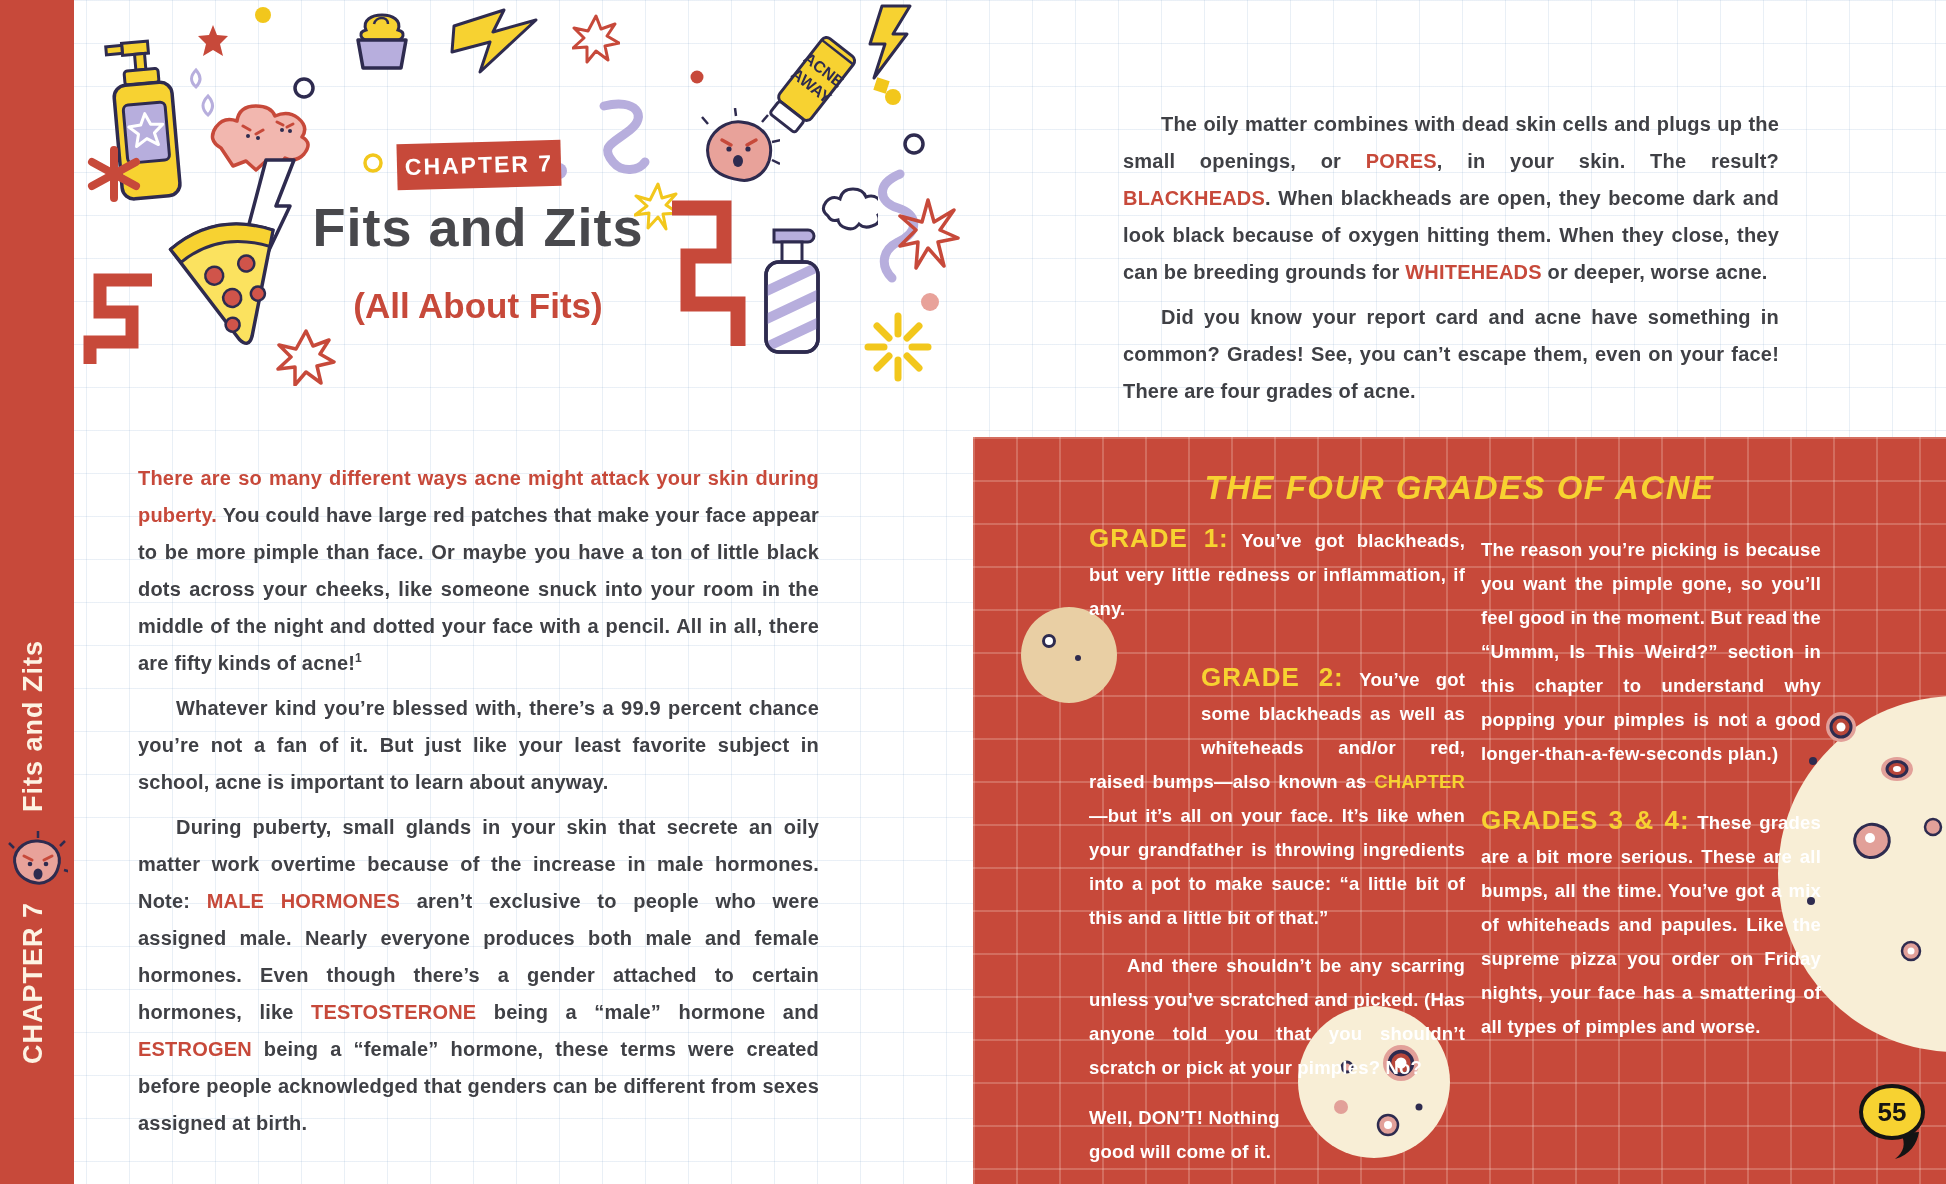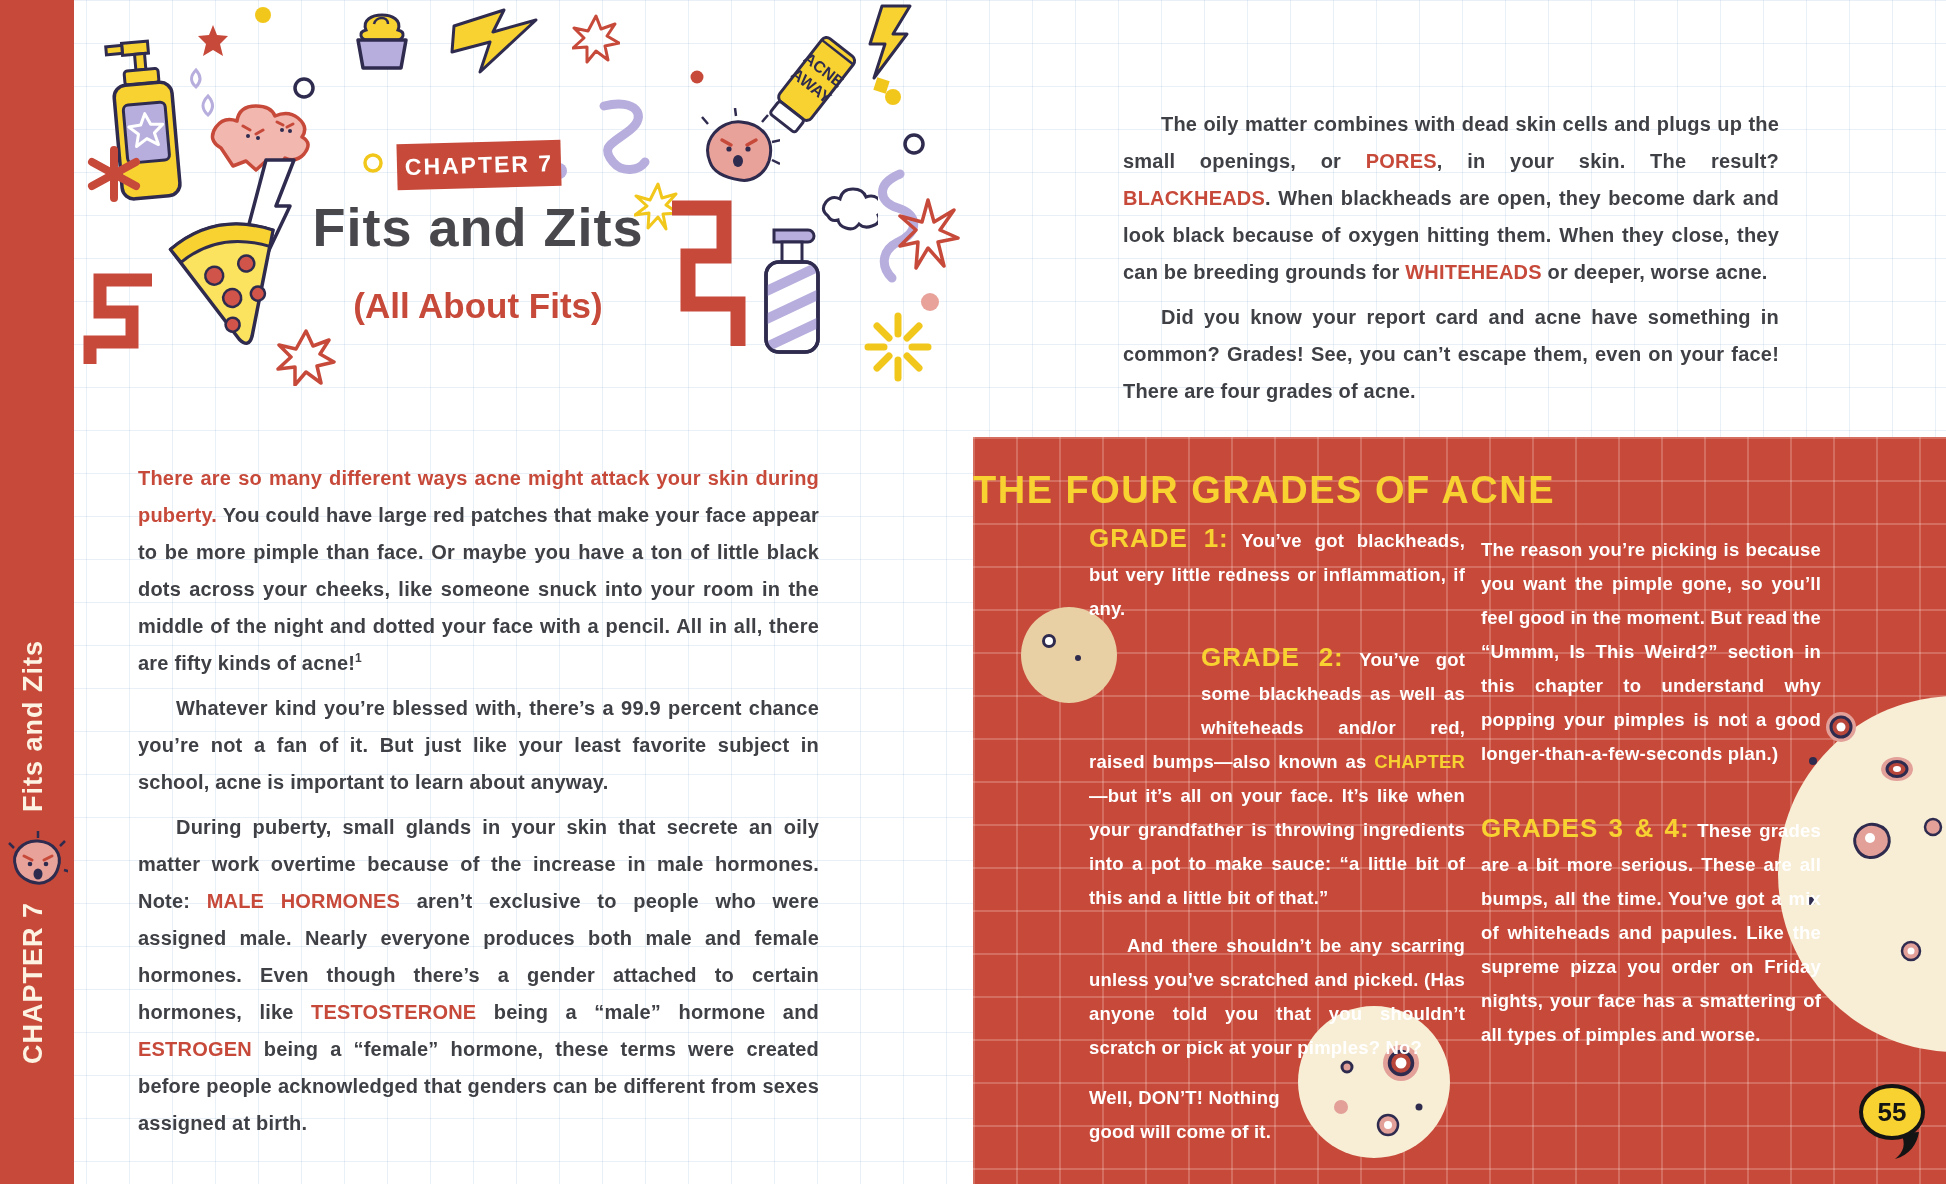--- a/index.html
+++ b/index.html
@@ -32,22 +32,22 @@
   .accent{color:#c7493a;font-weight:800;}
   .sup{vertical-align:super;font-size:12px;line-height:0;}
   #left-text{left:130px;top:452px;width:697px;}
   #right-text{left:1115px;top:98px;width:672px;}
   
   .redbox{position:absolute;left:973px;top:437px;width:973px;height:747px;background:#c7493a;overflow:hidden;
     background-image:
       linear-gradient(to right, rgba(255,240,230,0.22) 2px, transparent 2px),
       linear-gradient(to bottom, rgba(255,240,230,0.22) 2px, transparent 2px);
     background-size:43px 43px;}
-  .box-title{position:absolute;left:0;top:32px;width:100%;text-align:left;color:#f7d231;
-    font-weight:900;font-size:38px;letter-spacing:1.5px;}
+  .box-title{position:absolute;left:0;top:32px;width:100%;text-align:center;color:#f7d231;
+    font-weight:900;font-size:33px;letter-spacing:1.5px;font-style:italic;}
   .box-col{position:absolute;color:#ffffff;font-size:18.5px;line-height:34px;font-weight:700;
     text-align:justify;letter-spacing:0.2px;}
   .box-col p{margin:0 0 14px 0;}
   #box-col1{left:116px;top:84px;width:376px;}
   #box-col2{left:508px;top:96px;width:340px;}
   .grade-head{color:#f7d231;font-weight:800;font-size:26px;letter-spacing:1px;}
   .ylw{color:#f7d231;font-weight:800;}
   .gap-float{float:left;width:112px;height:72px;}
   .short-line{width:62%;text-align:left;}
   .bubble{position:absolute;left:884px;top:646px;}
@@ -281,28 +281,28 @@
       <circle cx="255" cy="127" r="4.5" fill="#ffffff"></circle>
       <circle cx="288" cy="155" r="3.5" fill="#ffffff"></circle>
       <path d="M236 258 c8 -18 34 -20 44 -6 c14 -4 24 8 18 19 c8 9 0 22 -12 20 c-2 12 -18 16 -27 8 c-11 8 -26 2 -25 -11 c-10 -2 -12 -14 2 -30 z" fill="#dd8d82" stroke="#2e2b4f" stroke-width="3"></path>
       <circle cx="262" cy="280" r="9" fill="#c14435"></circle>
       <circle cx="264" cy="277" r="3.5" fill="#ffffff"></circle>
       <circle cx="206" cy="55" r="3" fill="#2e2b4f"></circle>
       <circle cx="330" cy="238" r="4" fill="#2e2b4f"></circle>
     </svg>
 
     <div class="box-col" id="box-col1">
-      <p style="margin-bottom:14px"><span class="grade-head">GRADE 1:</span><span> You’ve got blackheads, but very little redness or inflammation, if any.</span></p>
+      <p style="margin-bottom:34px"><span class="grade-head">GRADE 1:</span><span> You’ve got blackheads, but very little redness or inflammation, if any.</span></p>
       <p><span class="gap-float"></span><span class="grade-head">GRADE 2:</span><span> You’ve got some blackheads as well as whiteheads and/or red, raised bumps—also known as </span><span class="ylw">CHAPTER</span><span>—but it’s all on your face. It’s like when your grandfather is throwing ingredients into a pot to make sauce: “a little bit of this and a little bit of that.”</span></p>
       <p class="indent" style="margin-bottom:16px">And there shouldn’t be any scarring unless you’ve scratched and picked. (Has anyone told you that you shouldn’t scratch or pick at your pimples? No?</p>
       <p class="short-line">Well, DON’T! Nothing good will come of it.</p>
     </div>
 
     <div class="box-col" id="box-col2">
-      <p style="margin-bottom:40px">The reason you’re picking is because you want the pimple gone, so you’ll feel good in the moment. But read the “Ummm, Is This Weird?” section in this chapter to understand why popping your pimples is not a good longer-than-a-few-seconds plan.)</p>
+      <p style="margin-bottom:32px">The reason you’re picking is because you want the pimple gone, so you’ll feel good in the moment. But read the “Ummm, Is This Weird?” section in this chapter to understand why popping your pimples is not a good longer-than-a-few-seconds plan.)</p>
       <p style="margin-bottom:0"><span class="grade-head">GRADES 3 &amp; 4:</span><span> These grades are a bit more serious. These are all bumps, all the time. You’ve got a mix of whiteheads and papules. Like the supreme pizza you order on Friday nights, your face has a smattering of all types of pimples and worse.</span></p>
     </div>
 
     <svg class="bubble" width="76" height="82" viewBox="0 0 76 82">
       <path d="M44 50 c5 11 3 19 -6 26 c15 -4 22 -15 24 -27 z" fill="#141414"></path>
       <ellipse cx="35" cy="29" rx="31" ry="26" fill="#f7d231" stroke="#141414" stroke-width="4"></ellipse>
       <text x="35" y="38" text-anchor="middle" font-family="Liberation Sans, sans-serif" font-size="26" font-weight="800" fill="#141414">55</text>
     </svg>
   </div>
 

